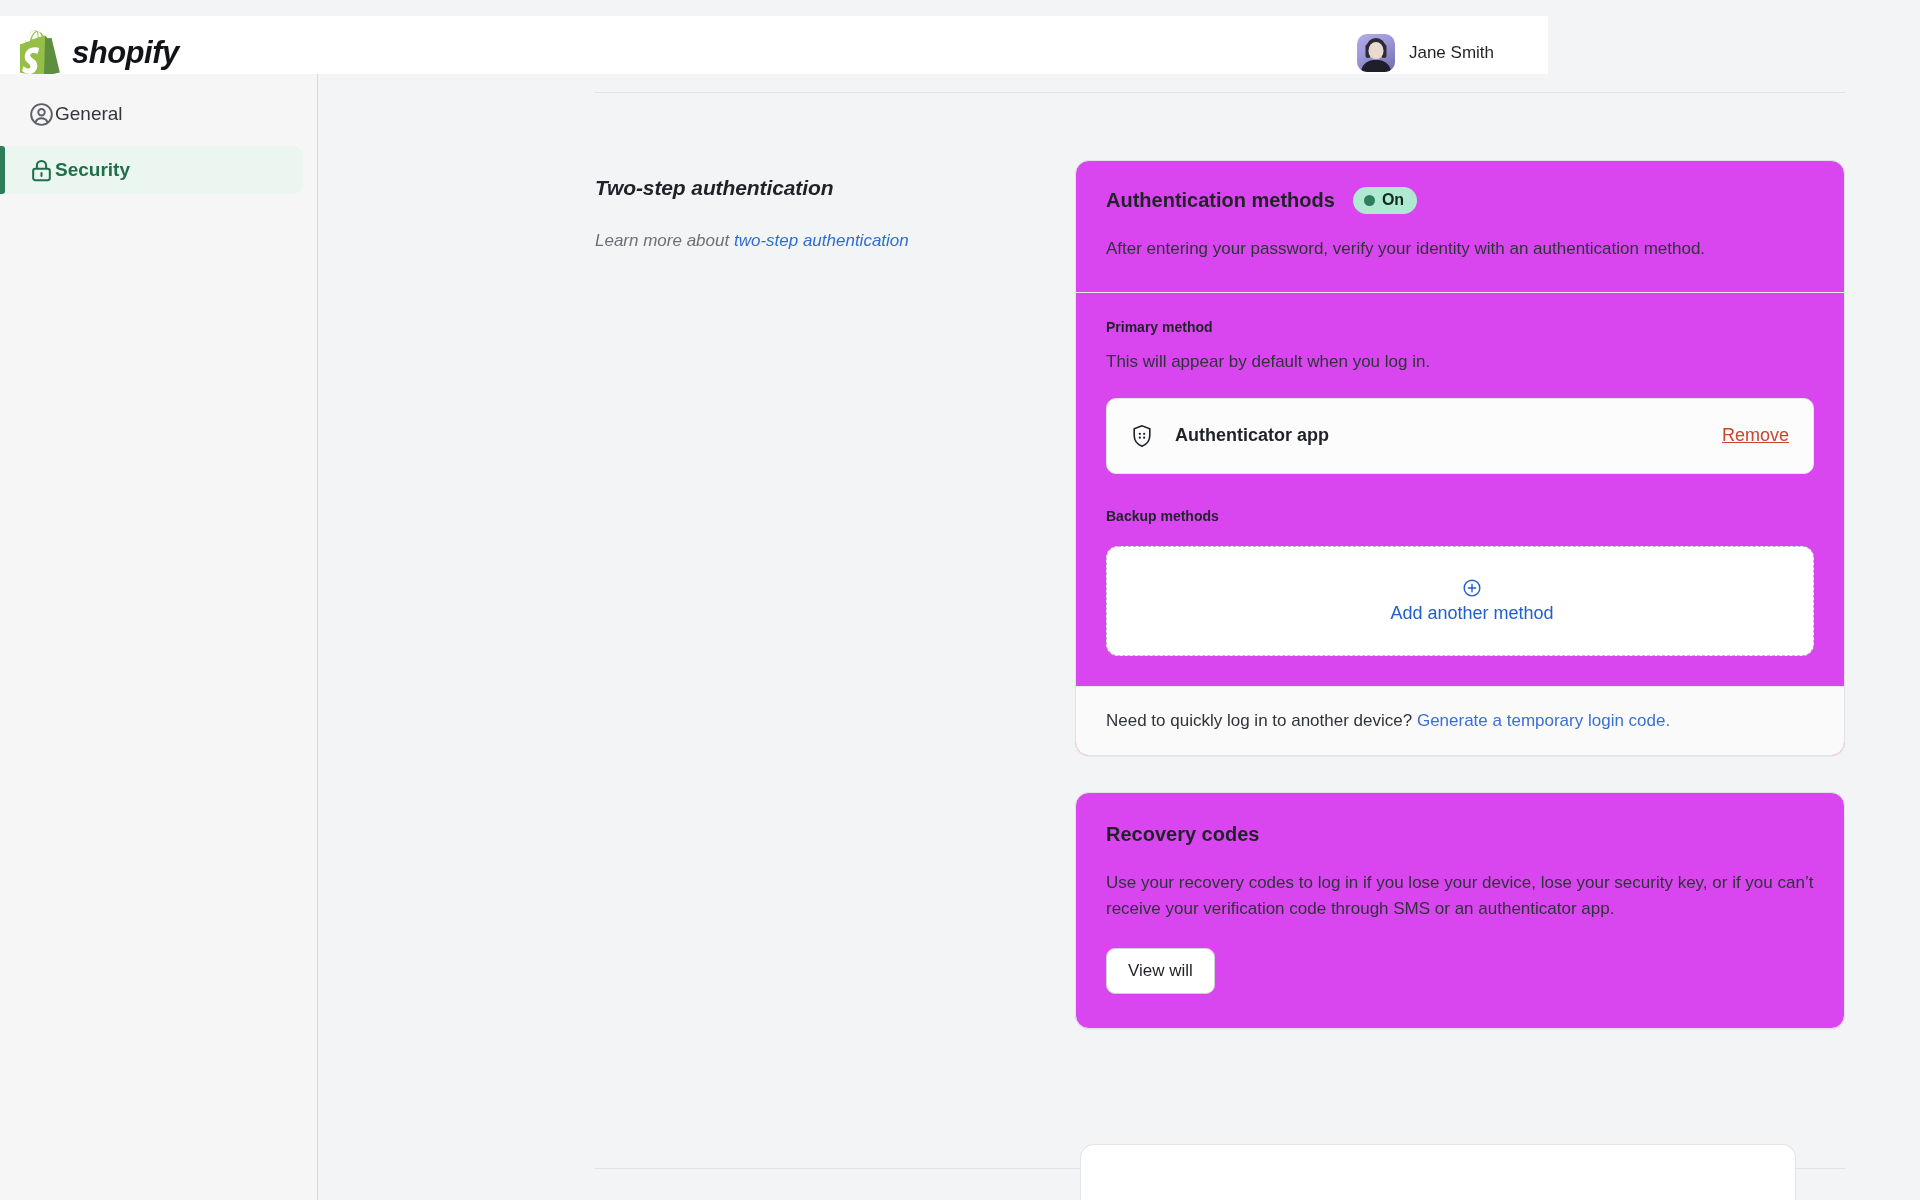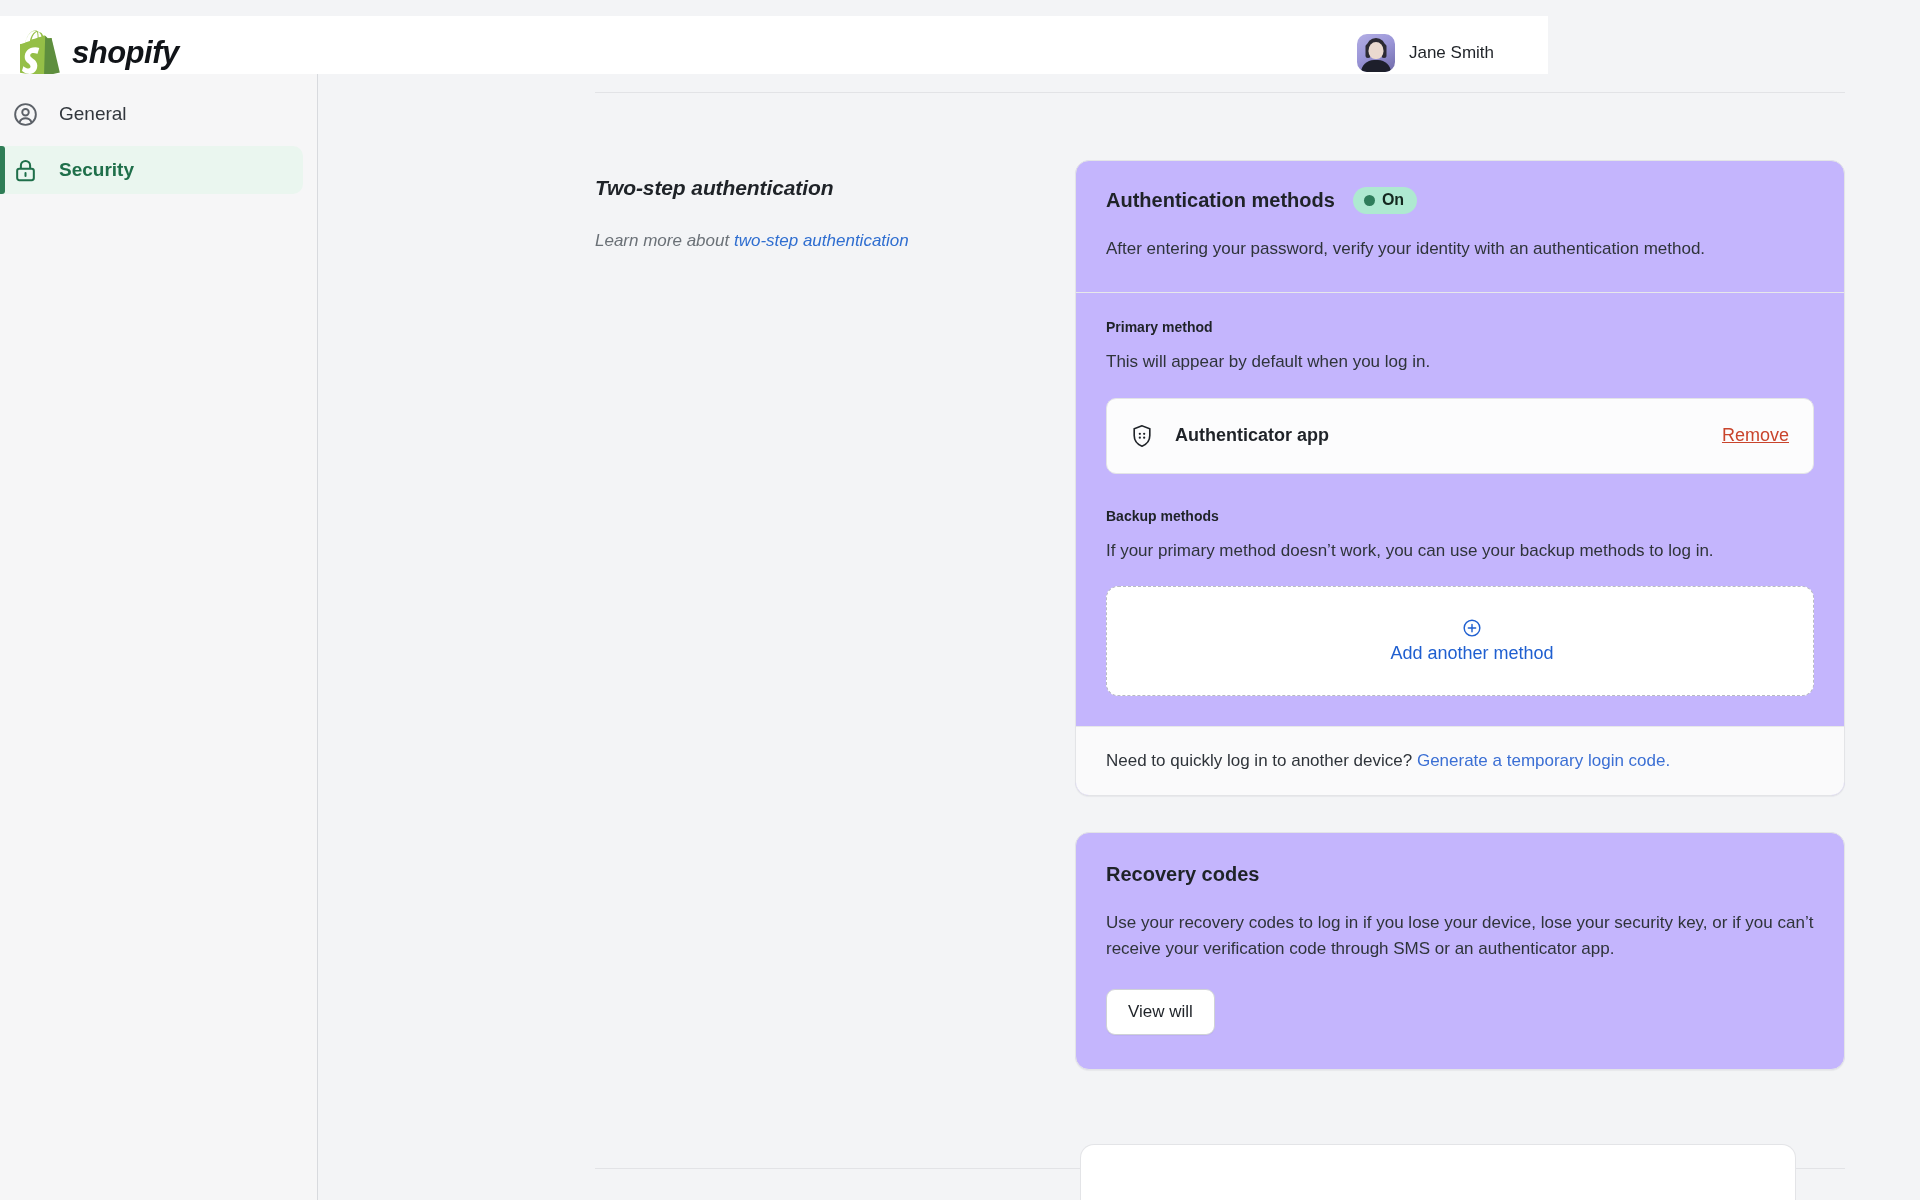--- a/index.html
+++ b/index.html
@@ -56,23 +56,23 @@
   .user-name{ font-size:17px; color:#1f2328; }
 
   
   .sidebar{
     position:absolute; left:0; top:74px; width:318px; height:1126px;
     background:#f6f6f7; border-right:1px solid #d8dade;
     padding-top:16px;
   }
   .nav-item{
     position:relative;
-    display:flex; align-items:center; gap:20px;
+    display:flex; align-items:center; 
     height:48px; margin:0 14px 8px 0;
-    padding-left:12px; border-radius:0 10px 10px 0;
+    padding-left:28px; border-radius:0 10px 10px 0;
     font-size:19px; color:#32373d;
   }
   .nav-item .nav-ico{ width:27px; height:27px; flex:none; display:block; }
   .nav-item.active{ background:#eaf6ef; color:#1f6f4a; font-weight:600; }
   .nav-item.active:before{
     content:""; position:absolute; left:0; top:0; bottom:0; width:5px;
     background:#2f7d56; border-radius:0 3px 3px 0;
   }
 
   
@@ -98,21 +98,21 @@
   .sec-left h2{
     font-size:21px; font-weight:700; color:#1f2328; letter-spacing:-0.1px;
     margin-bottom:28px;
   }
   .sec-left p{
     font-size:17px; line-height:1.52; color:#6b7177;
   }
   .sec-right{ width:770px; }
 
   .card{
-    background:#c4b5fd; border:1px solid #e3e4e7; border-radius:14px;
+    background:#d946ef; border:1px solid #e3e4e7; border-radius:14px;
     box-shadow:0 1px 1px rgba(16,24,40,.05);
     overflow:hidden; margin-bottom:36px;
   }
   .card-pad{ padding:26px 30px 30px 30px; }
   .card-divider{ height:1px; background:#e7e8ea; }
 
   .card-head{ display:flex; align-items:center; gap:18px; margin-bottom:22px; }
   .card-head h3{ font-size:20px; font-weight:700; color:#1f2328; }
   .badge{
     display:inline-flex; align-items:center; gap:7px;
@@ -264,21 +264,20 @@
                 <circle cx="14" cy="13.6" r="1.05" fill="#1f2328" stroke="none"></circle>
               </svg>
             </span>
             <span class="method-name">Authenticator app</span>
             <a class="remove-link" href="#">Remove</a>
           </div>
 
           <div style="height:34px"></div>
 
           <h4 class="sub">Backup methods</h4>
-          <p class="body-text">If your primary method doesn’t work, you can use your backup methods to log in.</p>
 
           <div class="add-box">
             <span class="plus">
               <svg class="plus" viewBox="0 0 24 24" fill="none" stroke="#1f5fd0" stroke-width="1.7">
                 <circle cx="12" cy="12" r="9.4"></circle>
                 <path d="M12 7.6v8.8M7.6 12h8.8" stroke-linecap="round"></path>
               </svg>
             </span>
             <span class="lbl">Add another method</span>
           </div>

